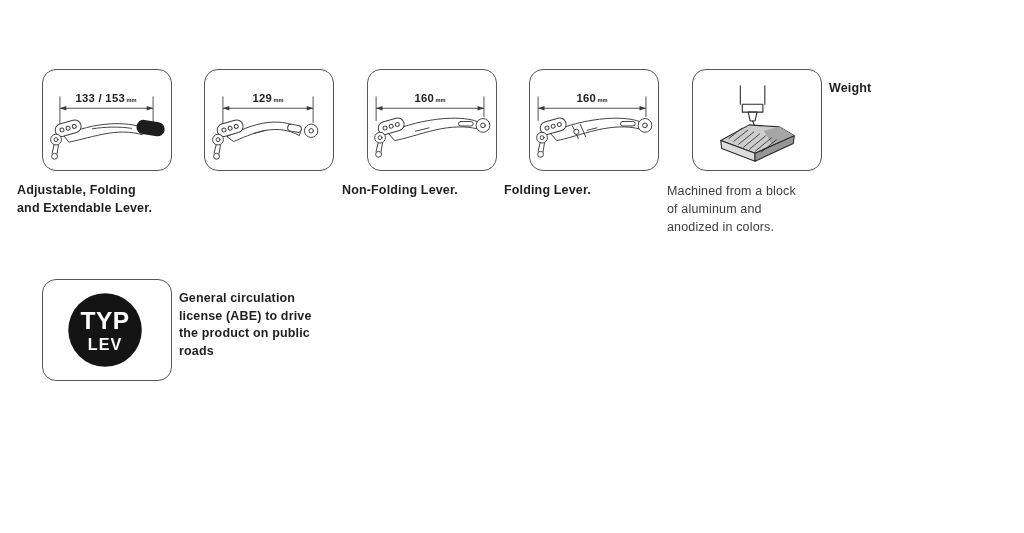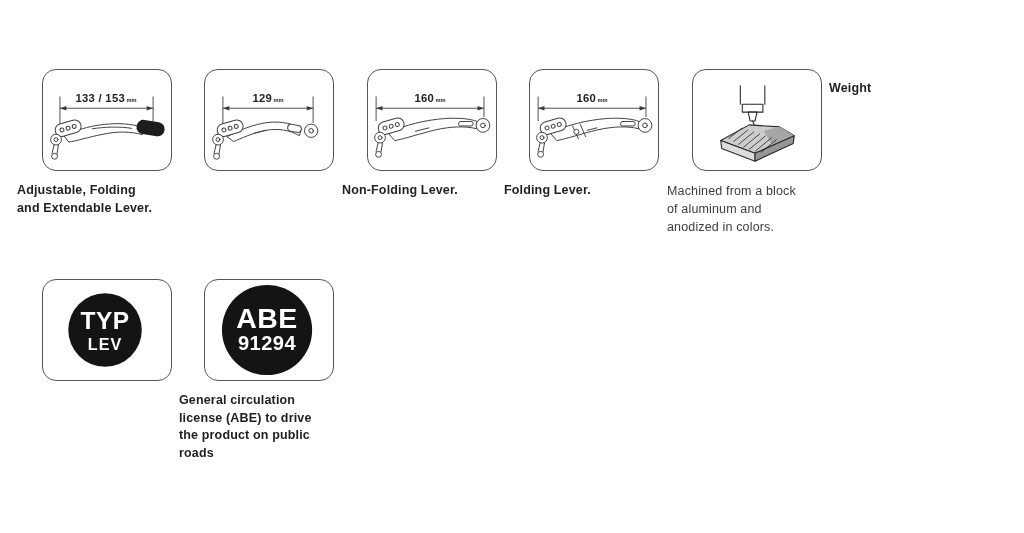--- a/index.html
+++ b/index.html
@@ -204,27 +204,20 @@
   <div class="card">
     <svg viewBox="0 0 130 102">
       <circle class="badge" cx="63" cy="51" r="37.5"></circle>
       <text class="bt bt-typ" x="63" y="50">TYP</text>
       <text class="bt bt-lev" x="63" y="71">LEV</text>
     </svg>
   </div>
 </div>
 
 <div class="cell r2 c2">
-  <div class="card">
-    <svg viewBox="0 0 130 102">
-      <circle class="badge" cx="63" cy="51" r="46"></circle>
-      <text class="bt bt-abe" x="63" y="48.5">ABE</text>
-      <text class="bt bt-num" x="63" y="71.5">91294</text>
-    </svg>
-  </div>
   <div class="caption">General circulation
 license (ABE) to drive
 the product on public
 roads</div>
 </div>
 
 <div class="cell r2 c3">
 </div>
 
 </body></html>

